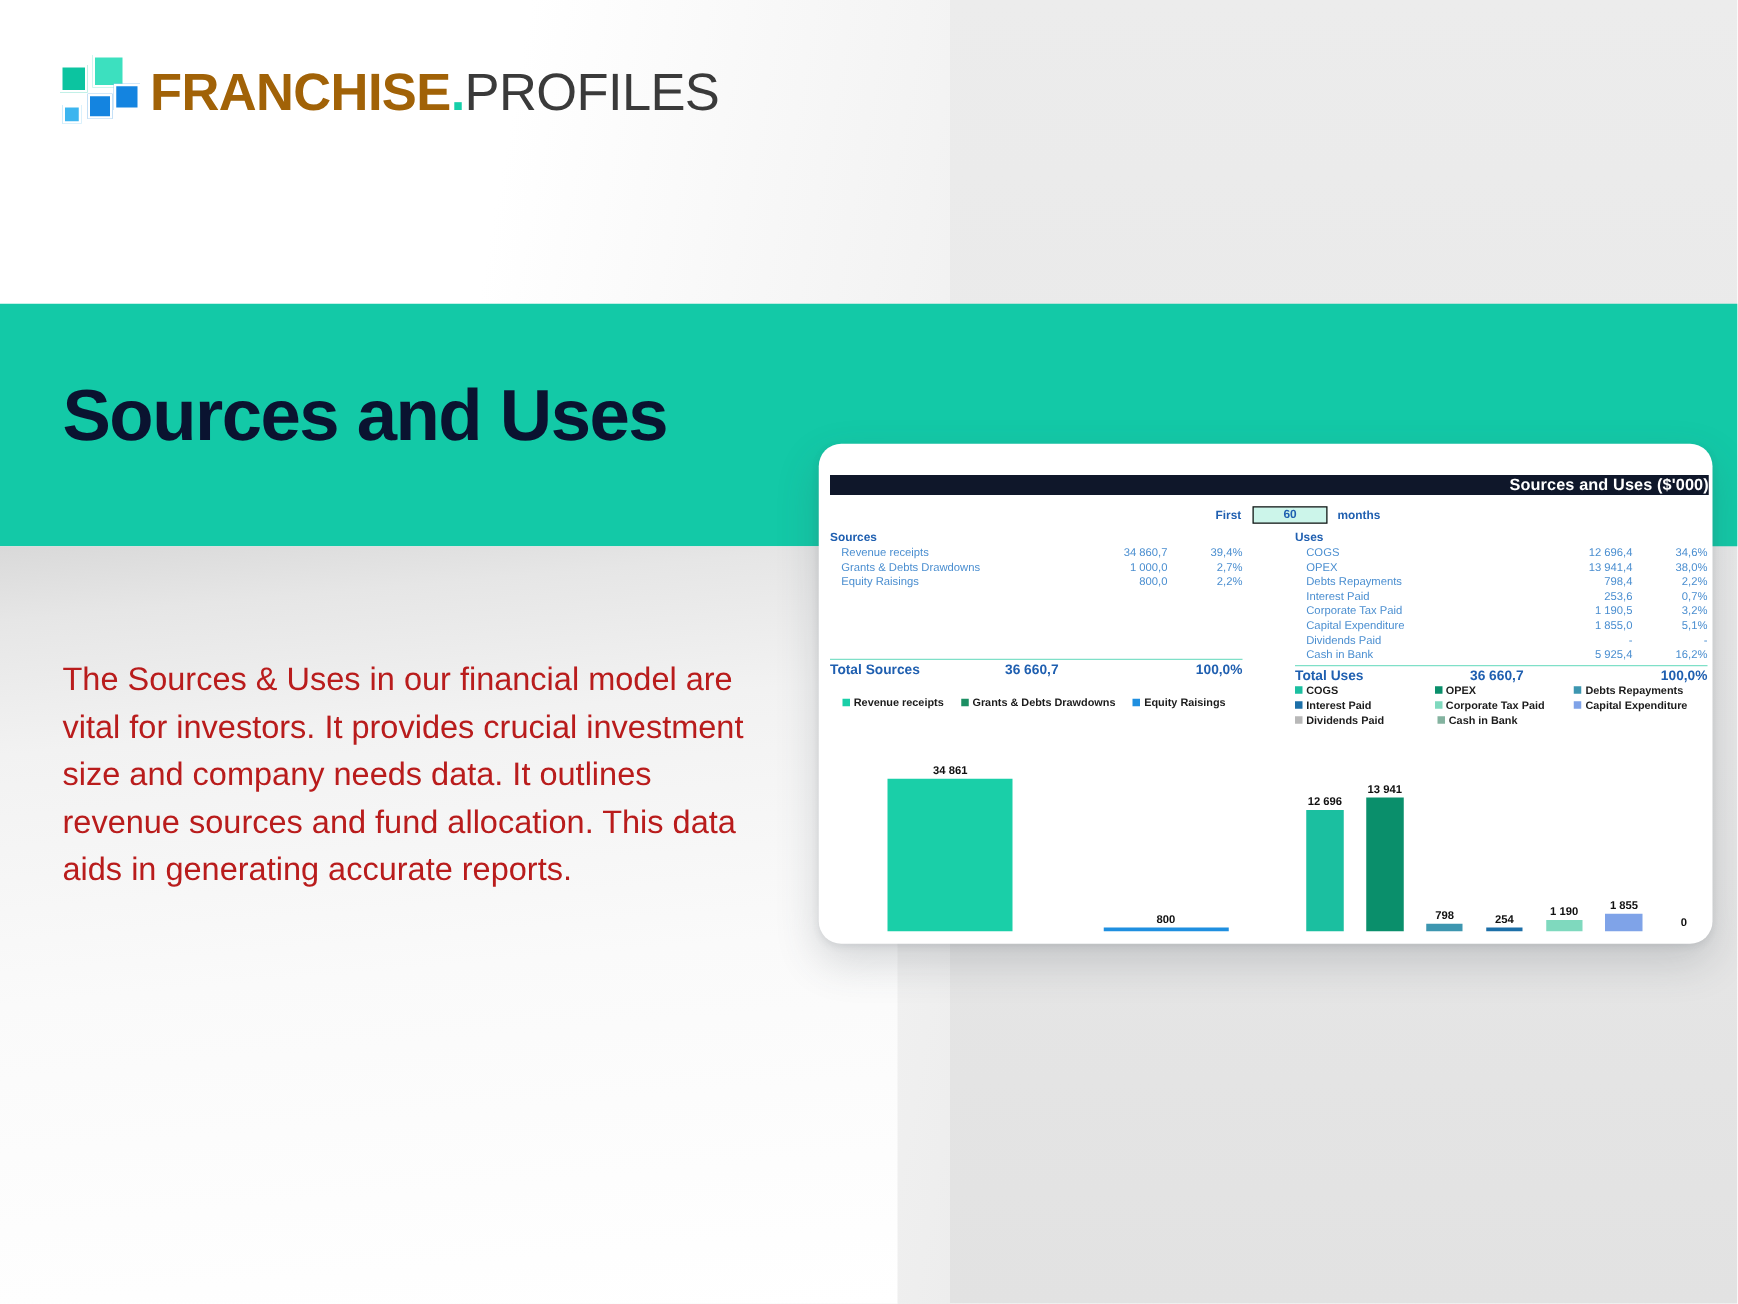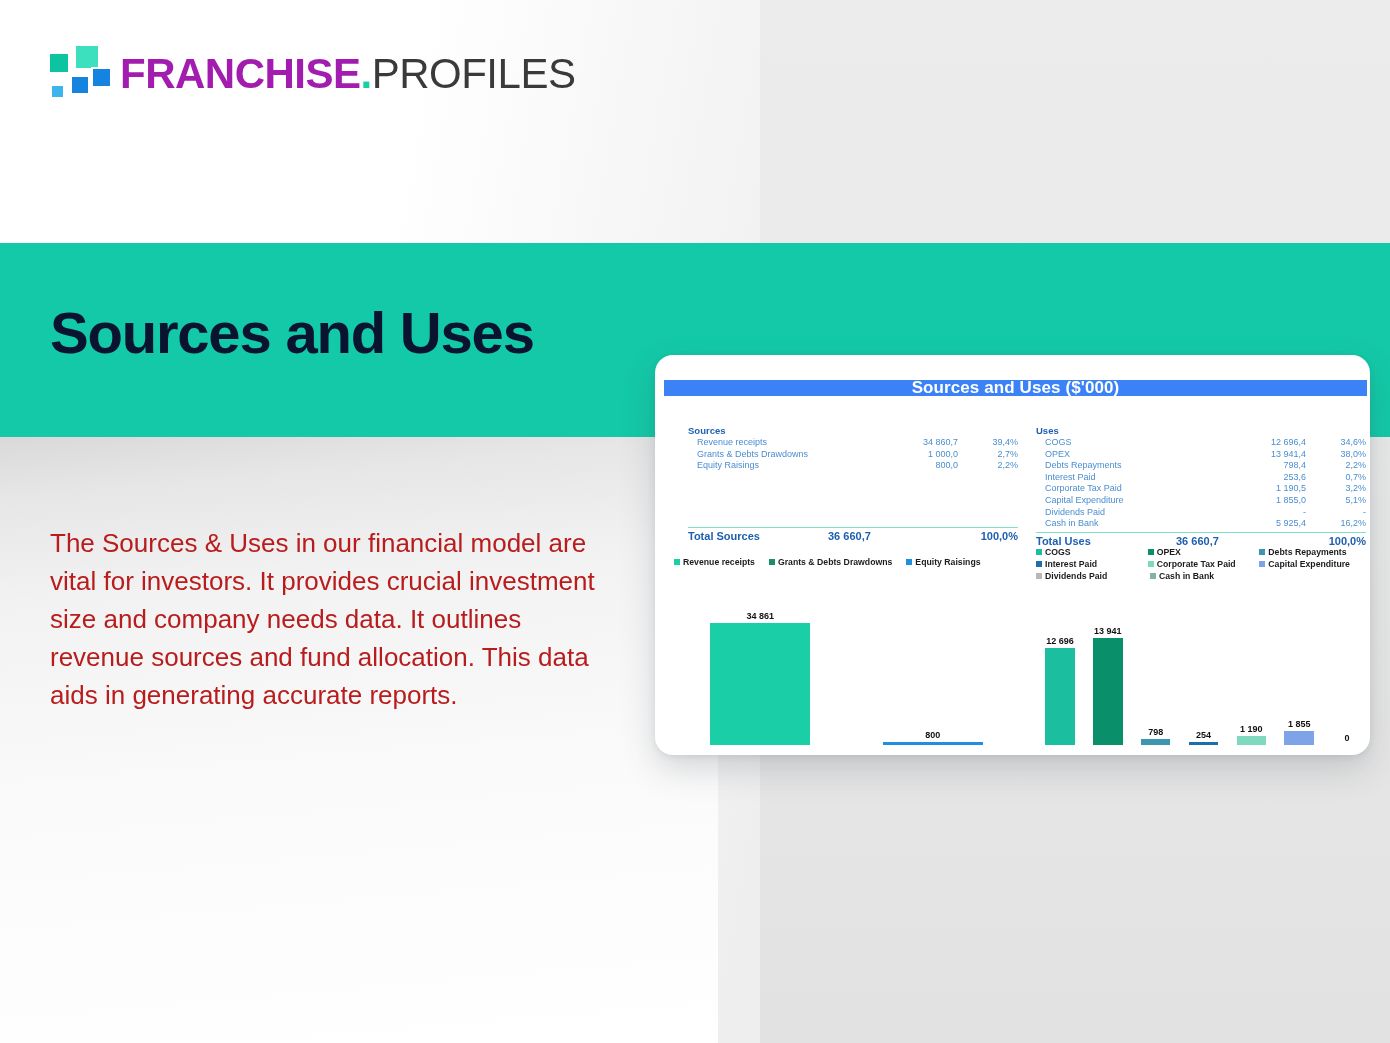--- a/index.html
+++ b/index.html
@@ -38,21 +38,21 @@
   .sq-a{left:0px; top:8px;  width:22px;height:22px;background:#0cc4a0;}
   .sq-b{left:26px;top:0px;  width:26px;height:26px;background:#3ce0bf;}
   .sq-c{left:22px;top:31px; width:20px;height:20px;background:#1484e0;}
   .sq-d{left:43px;top:23px; width:21px;height:21px;background:#1484e0;}
   .sq-e{left:2px; top:40px; width:15px;height:15px;background:#3cb5ef;}
 
   #logo-wordmark{
     position:absolute;left:72px;top:-1px;
     font-size:42px;line-height:62px;letter-spacing:-0.5px;white-space:nowrap;
   }
-  #logo-wordmark .bold{font-weight:700;color:#a21caf;}
+  #logo-wordmark .bold{font-weight:700;color:#a16207;}
   #logo-wordmark .dot{font-weight:700;color:#15cfa9;}
   #logo-wordmark .light{font-weight:400;color:#3a3a3a;}
 
   
   #page-title{
     position:absolute;left:50px;top:304px;
     font-size:58px;font-weight:700;color:#0a1330;letter-spacing:-1.2px;
     line-height:1.0;white-space:nowrap;
   }
   #intro-paragraph{
@@ -65,22 +65,22 @@
   #sheet-card{
     position:absolute;left:655px;top:355px;width:715px;height:400px;
     background:#ffffff;border-radius:18px;
     box-shadow:0 14px 34px rgba(60,70,80,0.20), 0 2px 6px rgba(60,70,80,0.10);
     overflow:hidden;
   }
   #sheet-inner{position:absolute;left:9px;top:25px;right:7px;bottom:10px;}
 
   #sheet-title-bar{
     position:absolute;left:0;top:0;width:703px;height:16px;
-    background:#3b82f6;color:#ffffff;
-    font-size:17px;font-weight:700;line-height:16px;text-align:center;
+    background:#0f172a;color:#ffffff;
+    font-size:13px;font-weight:700;line-height:16px;text-align:right;
     letter-spacing:0.1px;
   }
 
   
   #months-row{position:absolute;left:0;top:25px;width:703px;height:15px;}
   #months-label-first{
     position:absolute;left:289px;top:0;width:40px;height:15px;
     font-size:9.5px;font-weight:700;color:#1f5fb0;line-height:15px;text-align:right;
   }
   #months-input{
@@ -89,21 +89,21 @@
     font-size:9.5px;font-weight:700;color:#1f5fb0;line-height:12px;text-align:center;
     box-sizing:border-box;
   }
   #months-label-unit{
     position:absolute;left:406px;top:0;height:15px;
     font-size:9.5px;font-weight:700;color:#1f5fb0;line-height:15px;
   }
 
   
   .sheet-table{position:absolute;top:44px;width:330px;}
-  #sources-table{left:0px;margin-left:24px;}
+  #sources-table{left:0px;}
   #uses-table{left:372px;}
 
   .tbl-head{
     font-size:9.5px;font-weight:700;color:#1f5fb0;height:13px;line-height:13px;
   }
   .tbl-row{height:11.6px;line-height:11.6px;position:relative;font-size:9px;color:#4a8ed0;}
   .tbl-row .rlabel{position:absolute;left:9px;top:0;}
   .tbl-row .rval{position:absolute;left:140px;top:0;width:130px;text-align:right;}
   .tbl-row .rpct{position:absolute;left:272px;top:0;width:58px;text-align:right;}
 
@@ -159,20 +159,25 @@
 
 <div id="page-title">Sources and Uses</div>
 
 <div id="intro-paragraph">The Sources &amp; Uses in our financial model are vital for investors.   It provides crucial investment size and company needs data.   It outlines revenue   sources and fund   allocation. This data aids   in generating accurate   reports.</div>
 
 <div id="sheet-card">
   <div id="sheet-inner">
 
     <div id="sheet-title-bar">Sources and Uses ($'000)</div>
 
+    <div id="months-row">
+      <span id="months-label-first">First</span>
+      <span id="months-input">60</span>
+      <span id="months-label-unit">months</span>
+    </div>
 
     <div id="sources-table" class="sheet-table">
       <div class="tbl-head">Sources</div>
       <div id="sources-rows">
           <div class="tbl-row">
             <span class="rlabel">Revenue receipts</span>
             <span class="rval">34 860,7</span>
             <span class="rpct">39,4%</span>
           </div>
           <div class="tbl-row">

